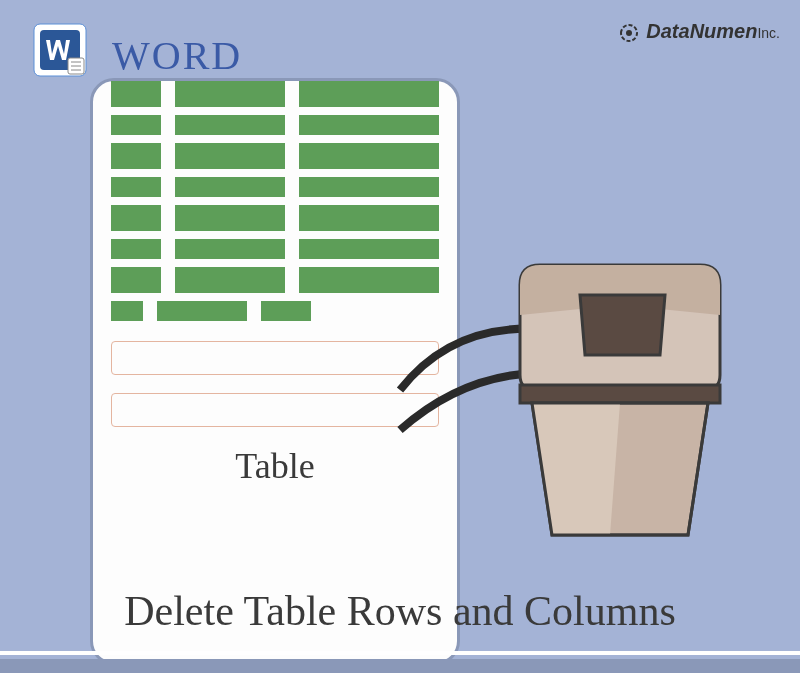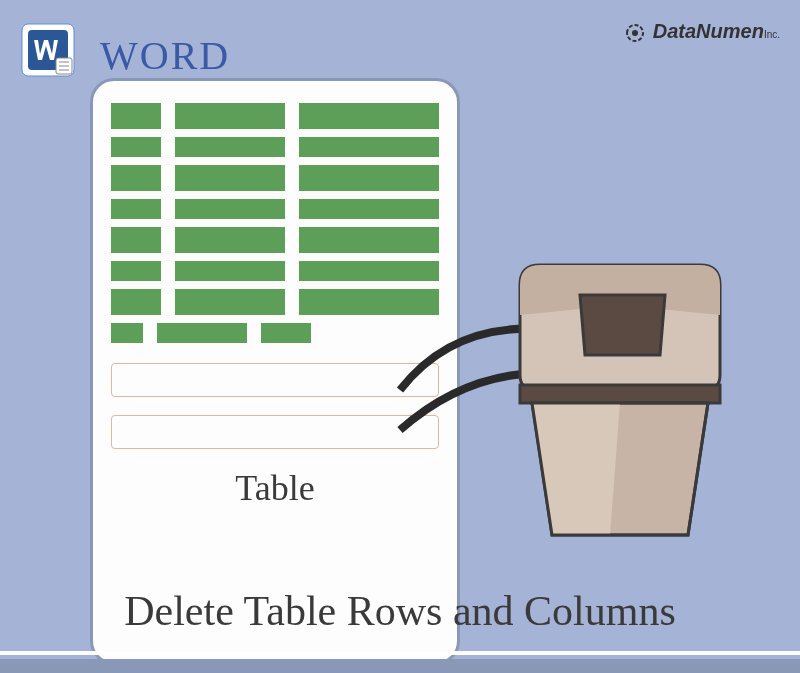--- a/index.html
+++ b/index.html
@@ -7,21 +7,21 @@
       width: 800px;
       height: 673px;
       background: #a4b3d6;
       font-family: Georgia, 'Times New Roman', serif;
       position: relative;
       overflow: hidden;
     }
     .header-row {
       position: absolute;
       top: 12px;
-      left: 0;
+      left: 12px;
       right: 0;
       height: 60px;
     }
     .word-icon {
       position: absolute;
       left: 20px;
       top: 10px;
       width: 56px;
       height: 56px;
     }
@@ -37,31 +37,31 @@
     .brand-logo {
       position: absolute;
       right: 20px;
       top: 8px;
       font-size: 20px;
       color: #333;
       font-style: italic;
       font-weight: bold;
       font-family: Arial, sans-serif;
     }
-    .brand-logo .inc { font-size: 10px; font-style: normal; font-weight: normal; }
+    .brand-logo .inc { font-size: 14px; font-style: normal; font-weight: normal; }
     .document-panel {
       position: absolute;
       left: 90px;
       top: 78px;
       width: 370px;
       height: 587px;
       background: #fdfdfd;
       border: 3px solid #8a98b8;
       border-radius: 24px;
-      padding: 22px 18px 10px 18px;
+      padding: 0 18px 10px 18px;
     }
     .filled-rows { margin-bottom: 20px; }
     .filled-row { display: flex; gap: 14px; margin-bottom: 8px; height: 20px; }
     .filled-row.tall { height: 26px; }
     .cell { background: #5d9e58; }
     .c1 { width: 50px; }
     .c2 { width: 110px; }
     .c3 { flex: 1; }
     .blank-row {
       border: 1px solid #e4b5a0;

